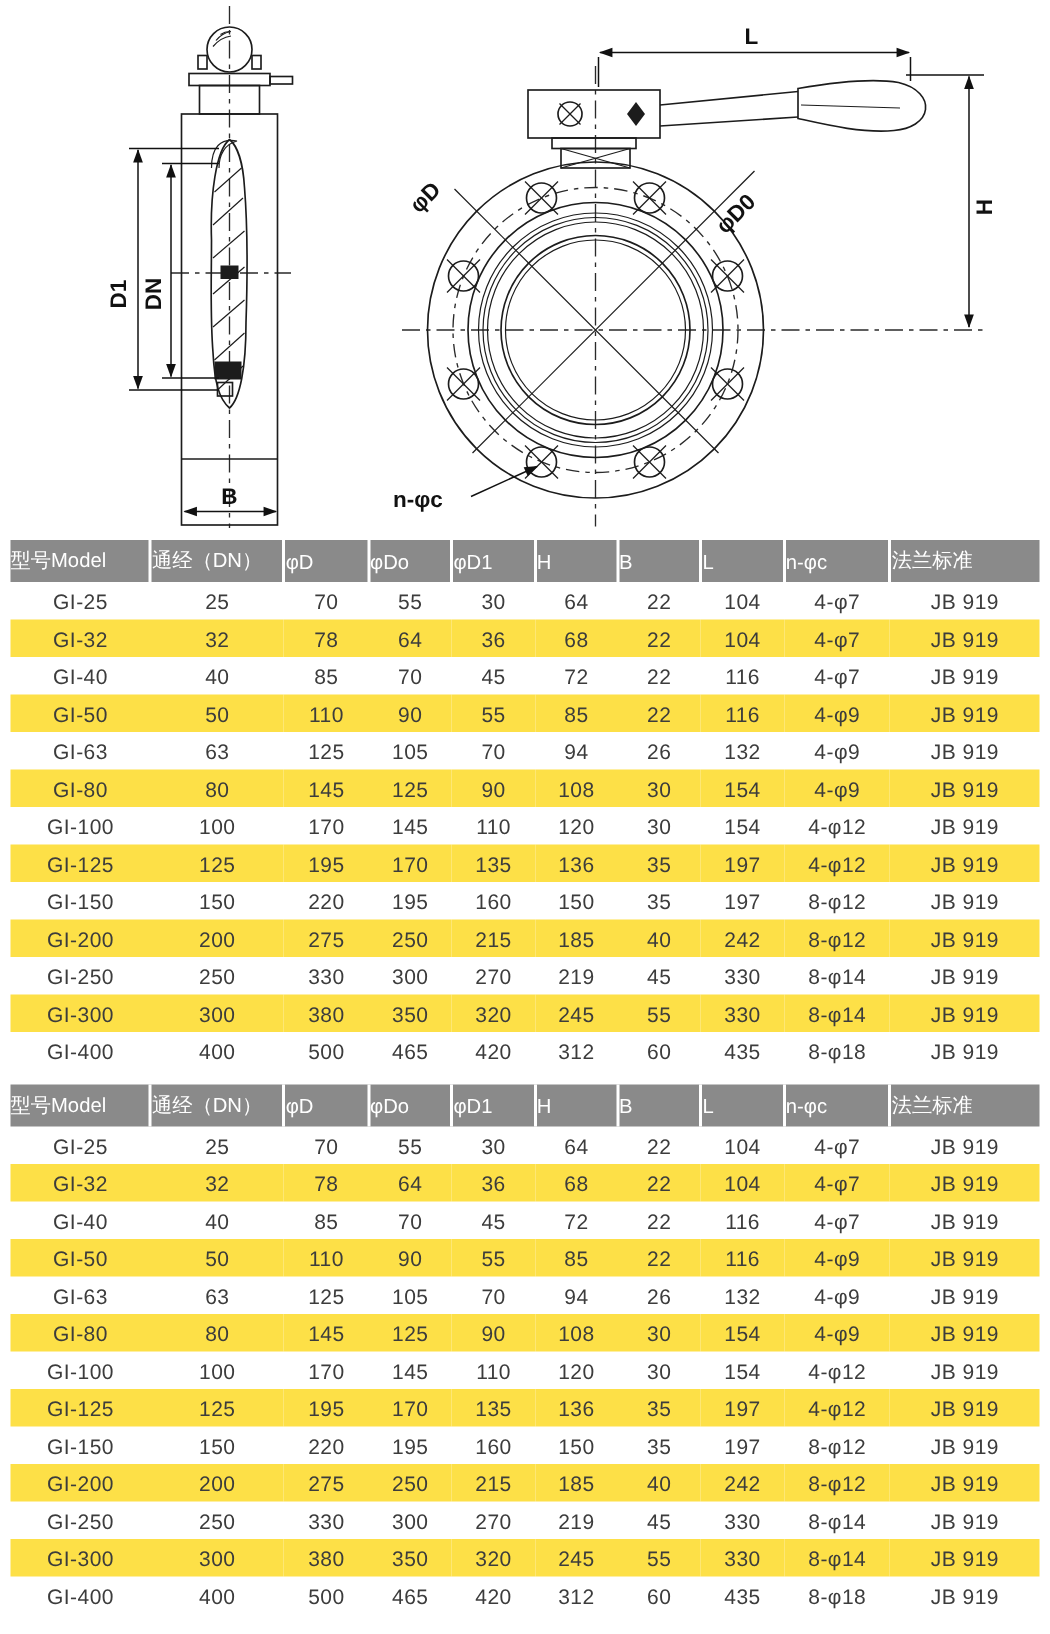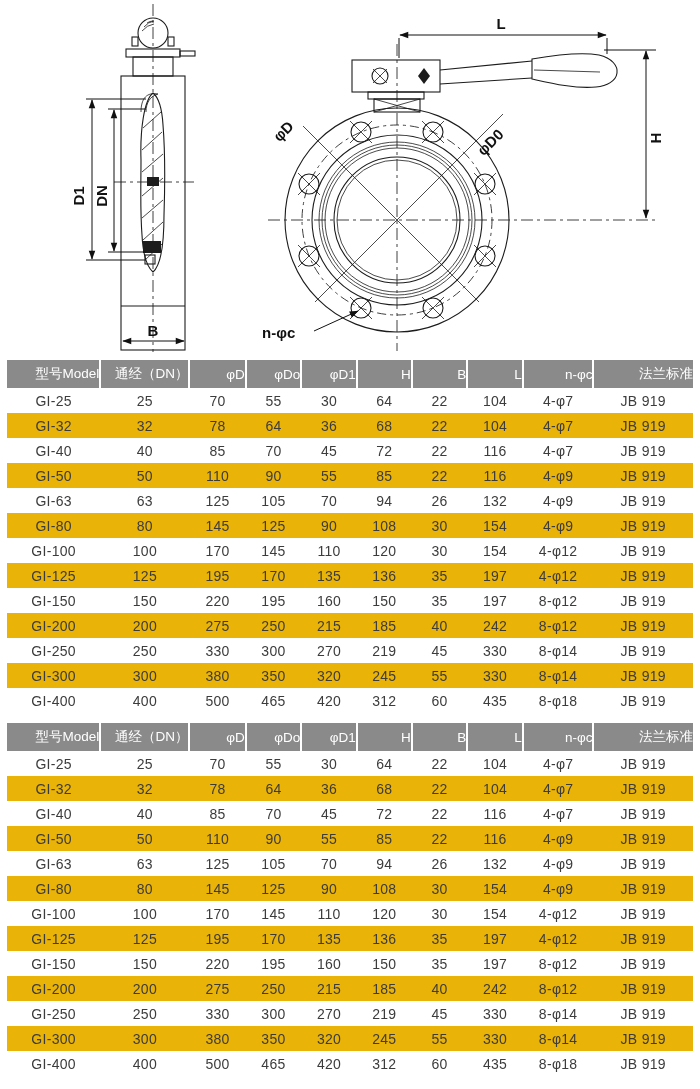--- a/index.html
+++ b/index.html
@@ -15,28 +15,28 @@
   svg .dash{stroke:#2a2a2a;stroke-width:0.9;fill:none;stroke-dasharray:9 4 3 4;}
   svg .dim{stroke:#111;stroke-width:1;fill:none;}
   svg .fill{fill:#1c1c1c;stroke:none;}
   svg text{font-family:"Liberation Sans","DejaVu Sans",sans-serif;font-size:15px;font-weight:bold;fill:#111;}
 
   
   .tbl-wrap{padding:0 7px;}
   table.spec{width:100%;border-collapse:collapse;table-layout:fixed;margin:0;}
   table.spec thead th{
     background:#8a8a8a;color:#ffffff;font-size:13.5px;font-weight:normal;
-    height:28px;padding:0;text-align:right;border-left:2px solid #ffffff;
+    height:28px;padding:0;text-align:left;border-left:2px solid #ffffff;
   }
   table.spec thead th:first-child{border-left:none;}
   table.spec tbody td{
     height:25px;padding:0;text-align:center;font-size:14px;color:#3c3c3c;
     letter-spacing:0.3px;
   }
-  table.spec tbody tr.alt{background:#eab308;border-radius:10px;}
+  table.spec tbody tr.alt{background:#fde047;border-radius:10px;}
   .tbl-gap{height:10px;}
 </style>
 </head>
 <body>
 
 <div class="page">
 
   <div class="drawing">
     <svg width="700" height="360" viewBox="0 0 700 360">
       <defs>

